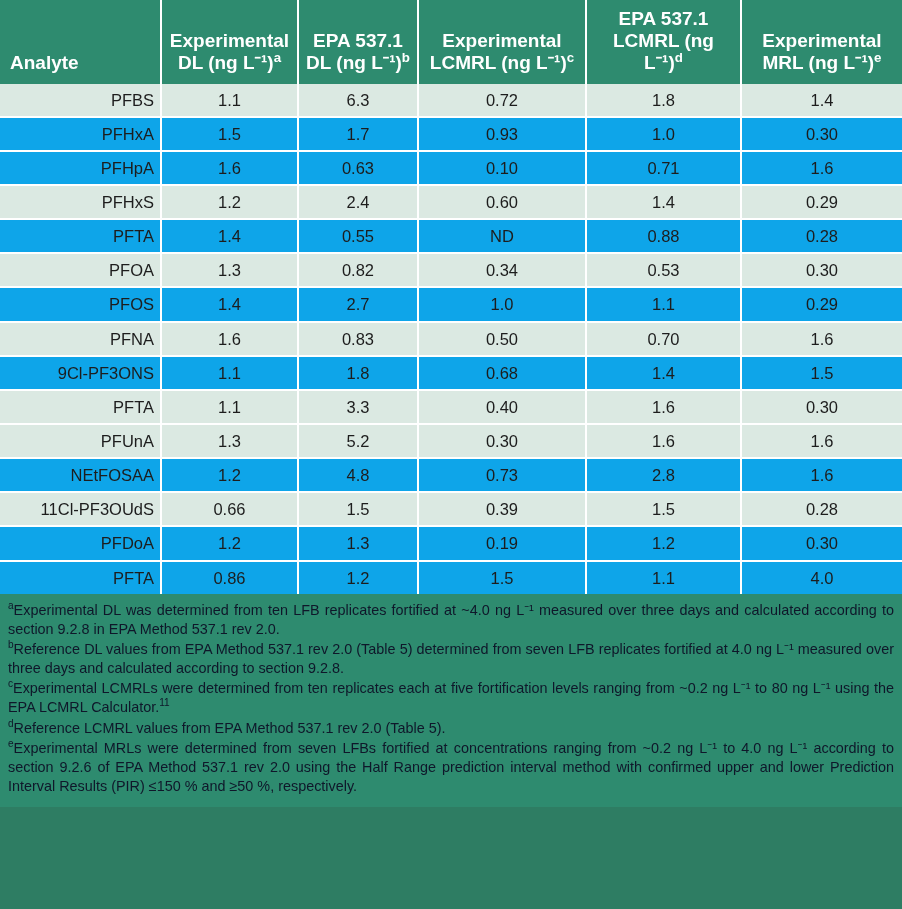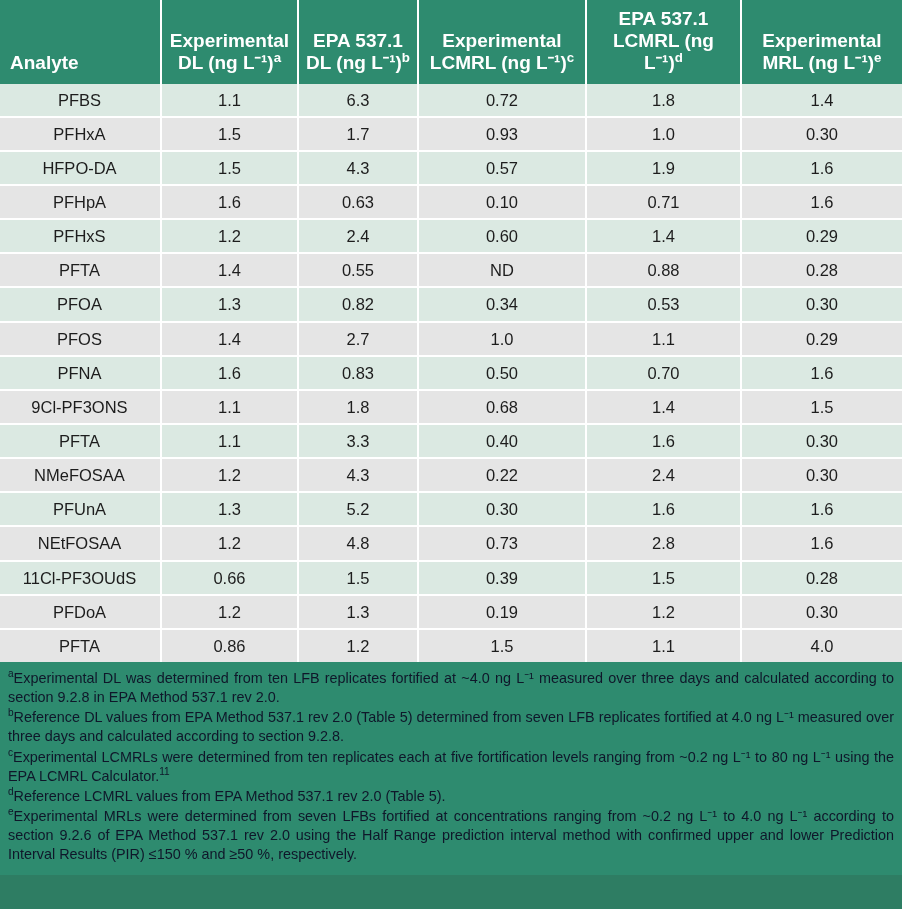--- a/index.html
+++ b/index.html
@@ -45,25 +45,25 @@
     font-size: 16.5px;
     text-align: center;
     padding: 7px 6px;
     border-right: 2px solid #ffffff;
     border-bottom: 2px solid #ffffff;
     line-height: 1.1;
     color: #1d1d1d;
   }
   table.data td:last-child { border-right: none; }
   table.data td.analyte {
-    text-align: center;
+    text-align: right;
     padding-left: 5px;
   }
   table.data tr.odd td { background: #dbe9e2; }
-  table.data tr.even td { background: #e5e5e5; }
+  table.data tr.even td { background: #0ea5e9; }
   table.data tr.last td { border-bottom: none; }
 
   sup {
     font-size: 0.70em;
     vertical-align: super;
     line-height: 0;
   }
 
   .footnotes {
     background: #2e8b6f;
@@ -125,28 +125,20 @@
         <td>1.4</td>
       </tr>
       <tr class="even">
         <td class="analyte">PFHxA</td>
         <td>1.5</td>
         <td>1.7</td>
         <td>0.93</td>
         <td>1.0</td>
         <td>0.30</td>
       </tr>
-      <tr class="odd">
-        <td class="analyte">HFPO-DA</td>
-        <td>1.5</td>
-        <td>4.3</td>
-        <td>0.57</td>
-        <td>1.9</td>
-        <td>1.6</td>
-      </tr>
       <tr class="even">
         <td class="analyte">PFHpA</td>
         <td>1.6</td>
         <td>0.63</td>
         <td>0.10</td>
         <td>0.71</td>
         <td>1.6</td>
       </tr>
       <tr class="odd">
         <td class="analyte">PFHxS</td>
@@ -197,28 +189,20 @@
         <td>1.5</td>
       </tr>
       <tr class="odd">
         <td class="analyte">PFTA</td>
         <td>1.1</td>
         <td>3.3</td>
         <td>0.40</td>
         <td>1.6</td>
         <td>0.30</td>
       </tr>
-      <tr class="even">
-        <td class="analyte">NMeFOSAA</td>
-        <td>1.2</td>
-        <td>4.3</td>
-        <td>0.22</td>
-        <td>2.4</td>
-        <td>0.30</td>
-      </tr>
       <tr class="odd">
         <td class="analyte">PFUnA</td>
         <td>1.3</td>
         <td>5.2</td>
         <td>0.30</td>
         <td>1.6</td>
         <td>1.6</td>
       </tr>
       <tr class="even">
         <td class="analyte">NEtFOSAA</td>

